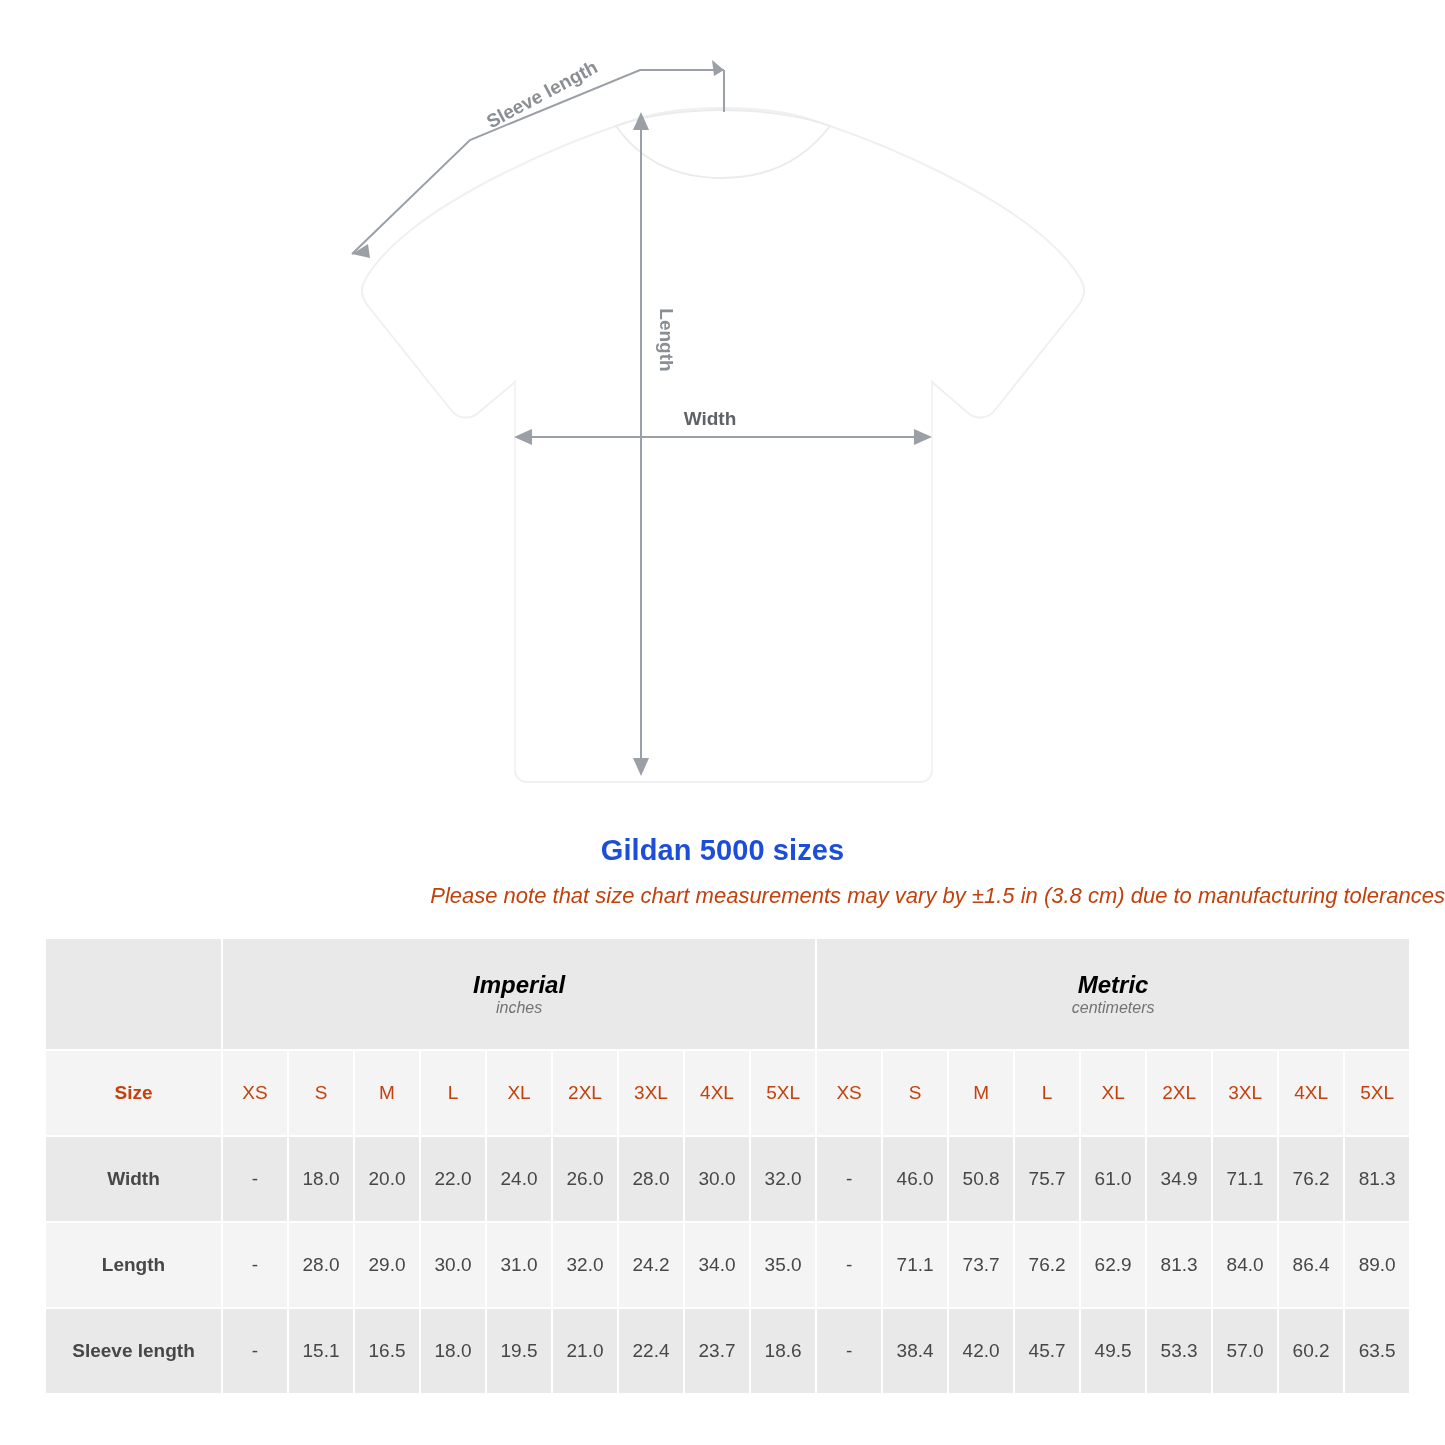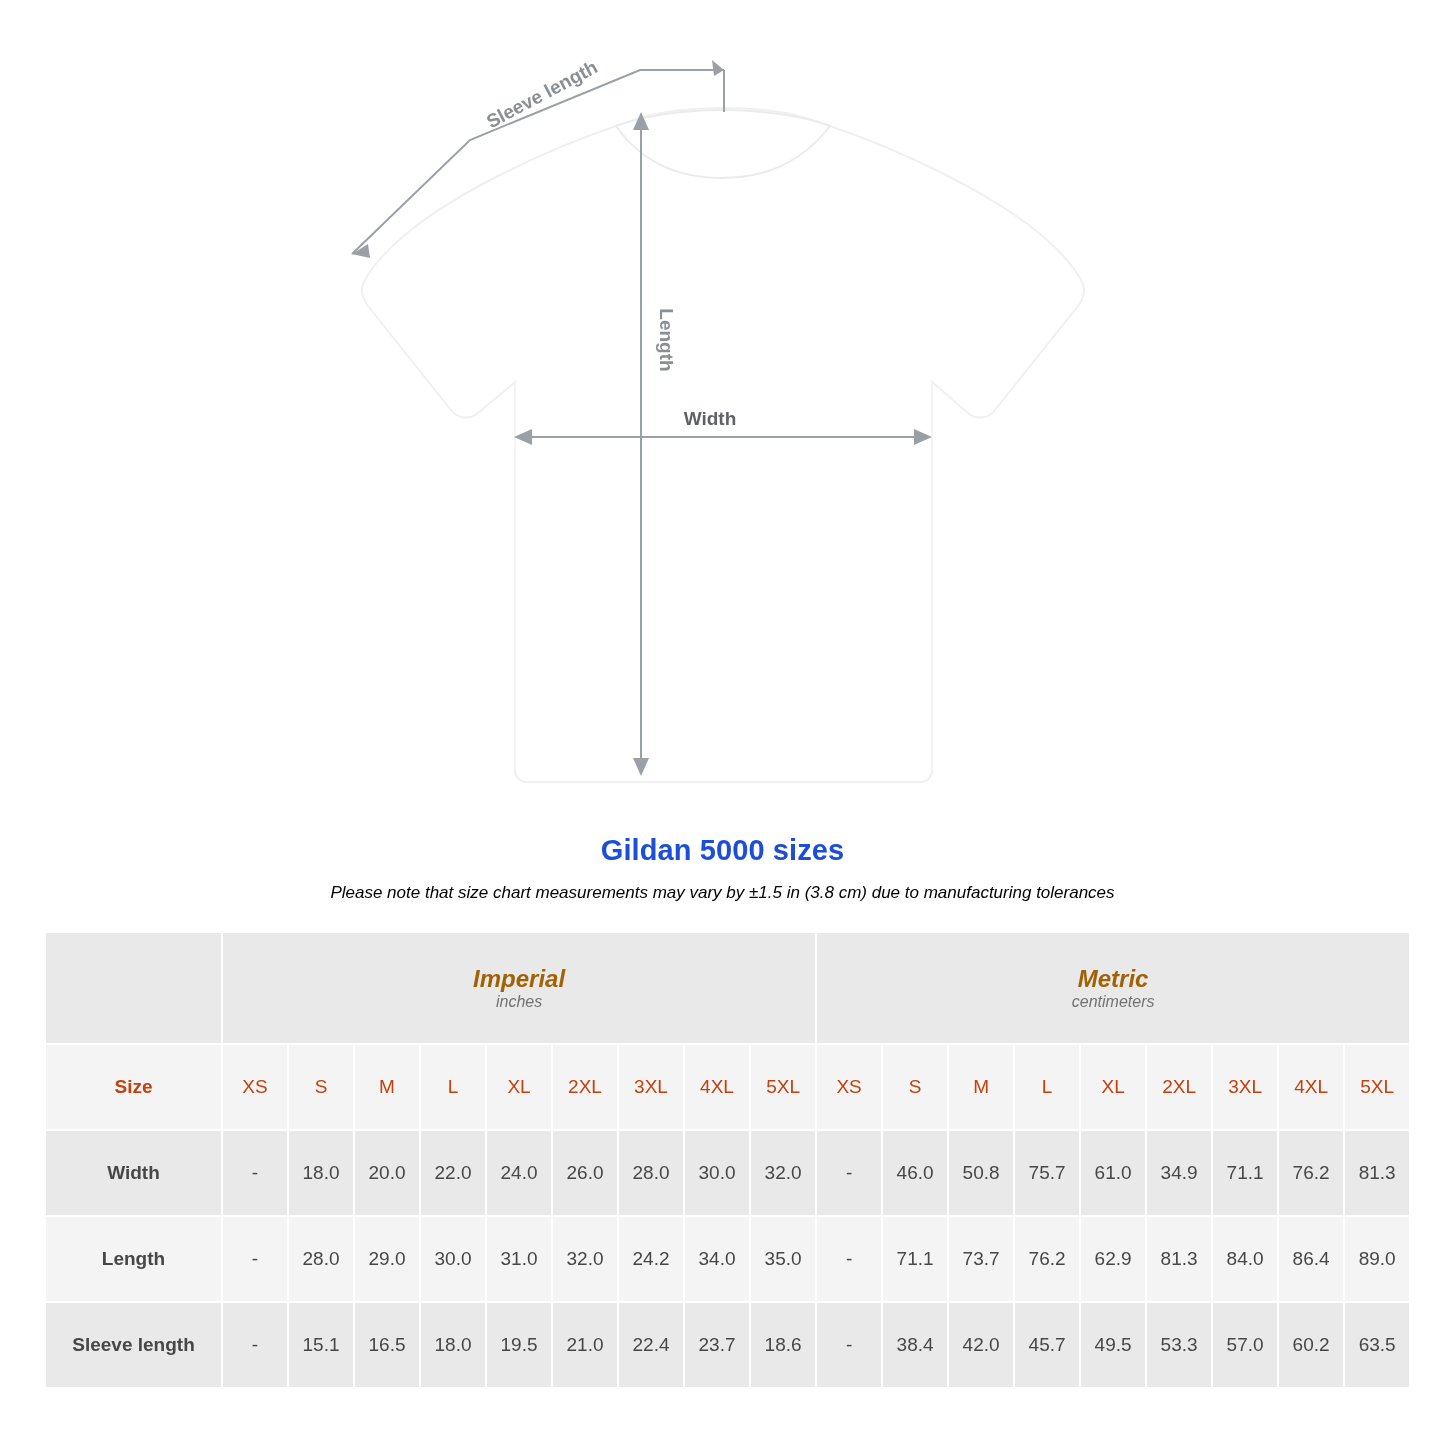--- a/index.html
+++ b/index.html
@@ -35,24 +35,25 @@
     text-align: center;
     margin-top: 4px;
   }
   .chart-title {
     font-size: 29px;
     font-weight: bold;
     color: #1d4ed8;
     letter-spacing: 0.1px;
   }
   .chart-note {
-    font-size: 17px;
+    font-size: 22px;
     font-style: italic;
-    color: #000000;
+    color: #c2410c;
     margin-top: 16px;
+    text-align: right;
   }
 
   
   .table-wrap {
     margin: 28px 44px 0 44px;
   }
   table.size-table {
     border-collapse: collapse;
     width: 1357px;
     table-layout: fixed;
@@ -66,21 +67,21 @@
   }
   .unit-row td {
     background: #e9e9e9;
     height: 110px;
     vertical-align: middle;
   }
   .unit-name {
     font-size: 24px;
     font-style: italic;
     font-weight: bold;
-    color: #a16207;
+    color: #000000;
   }
   .unit-sub {
     font-size: 16px;
     font-style: italic;
     color: #737373;
   }
   .head-row td {
     background: #f4f4f4;
     height: 84px;
     vertical-align: middle;

